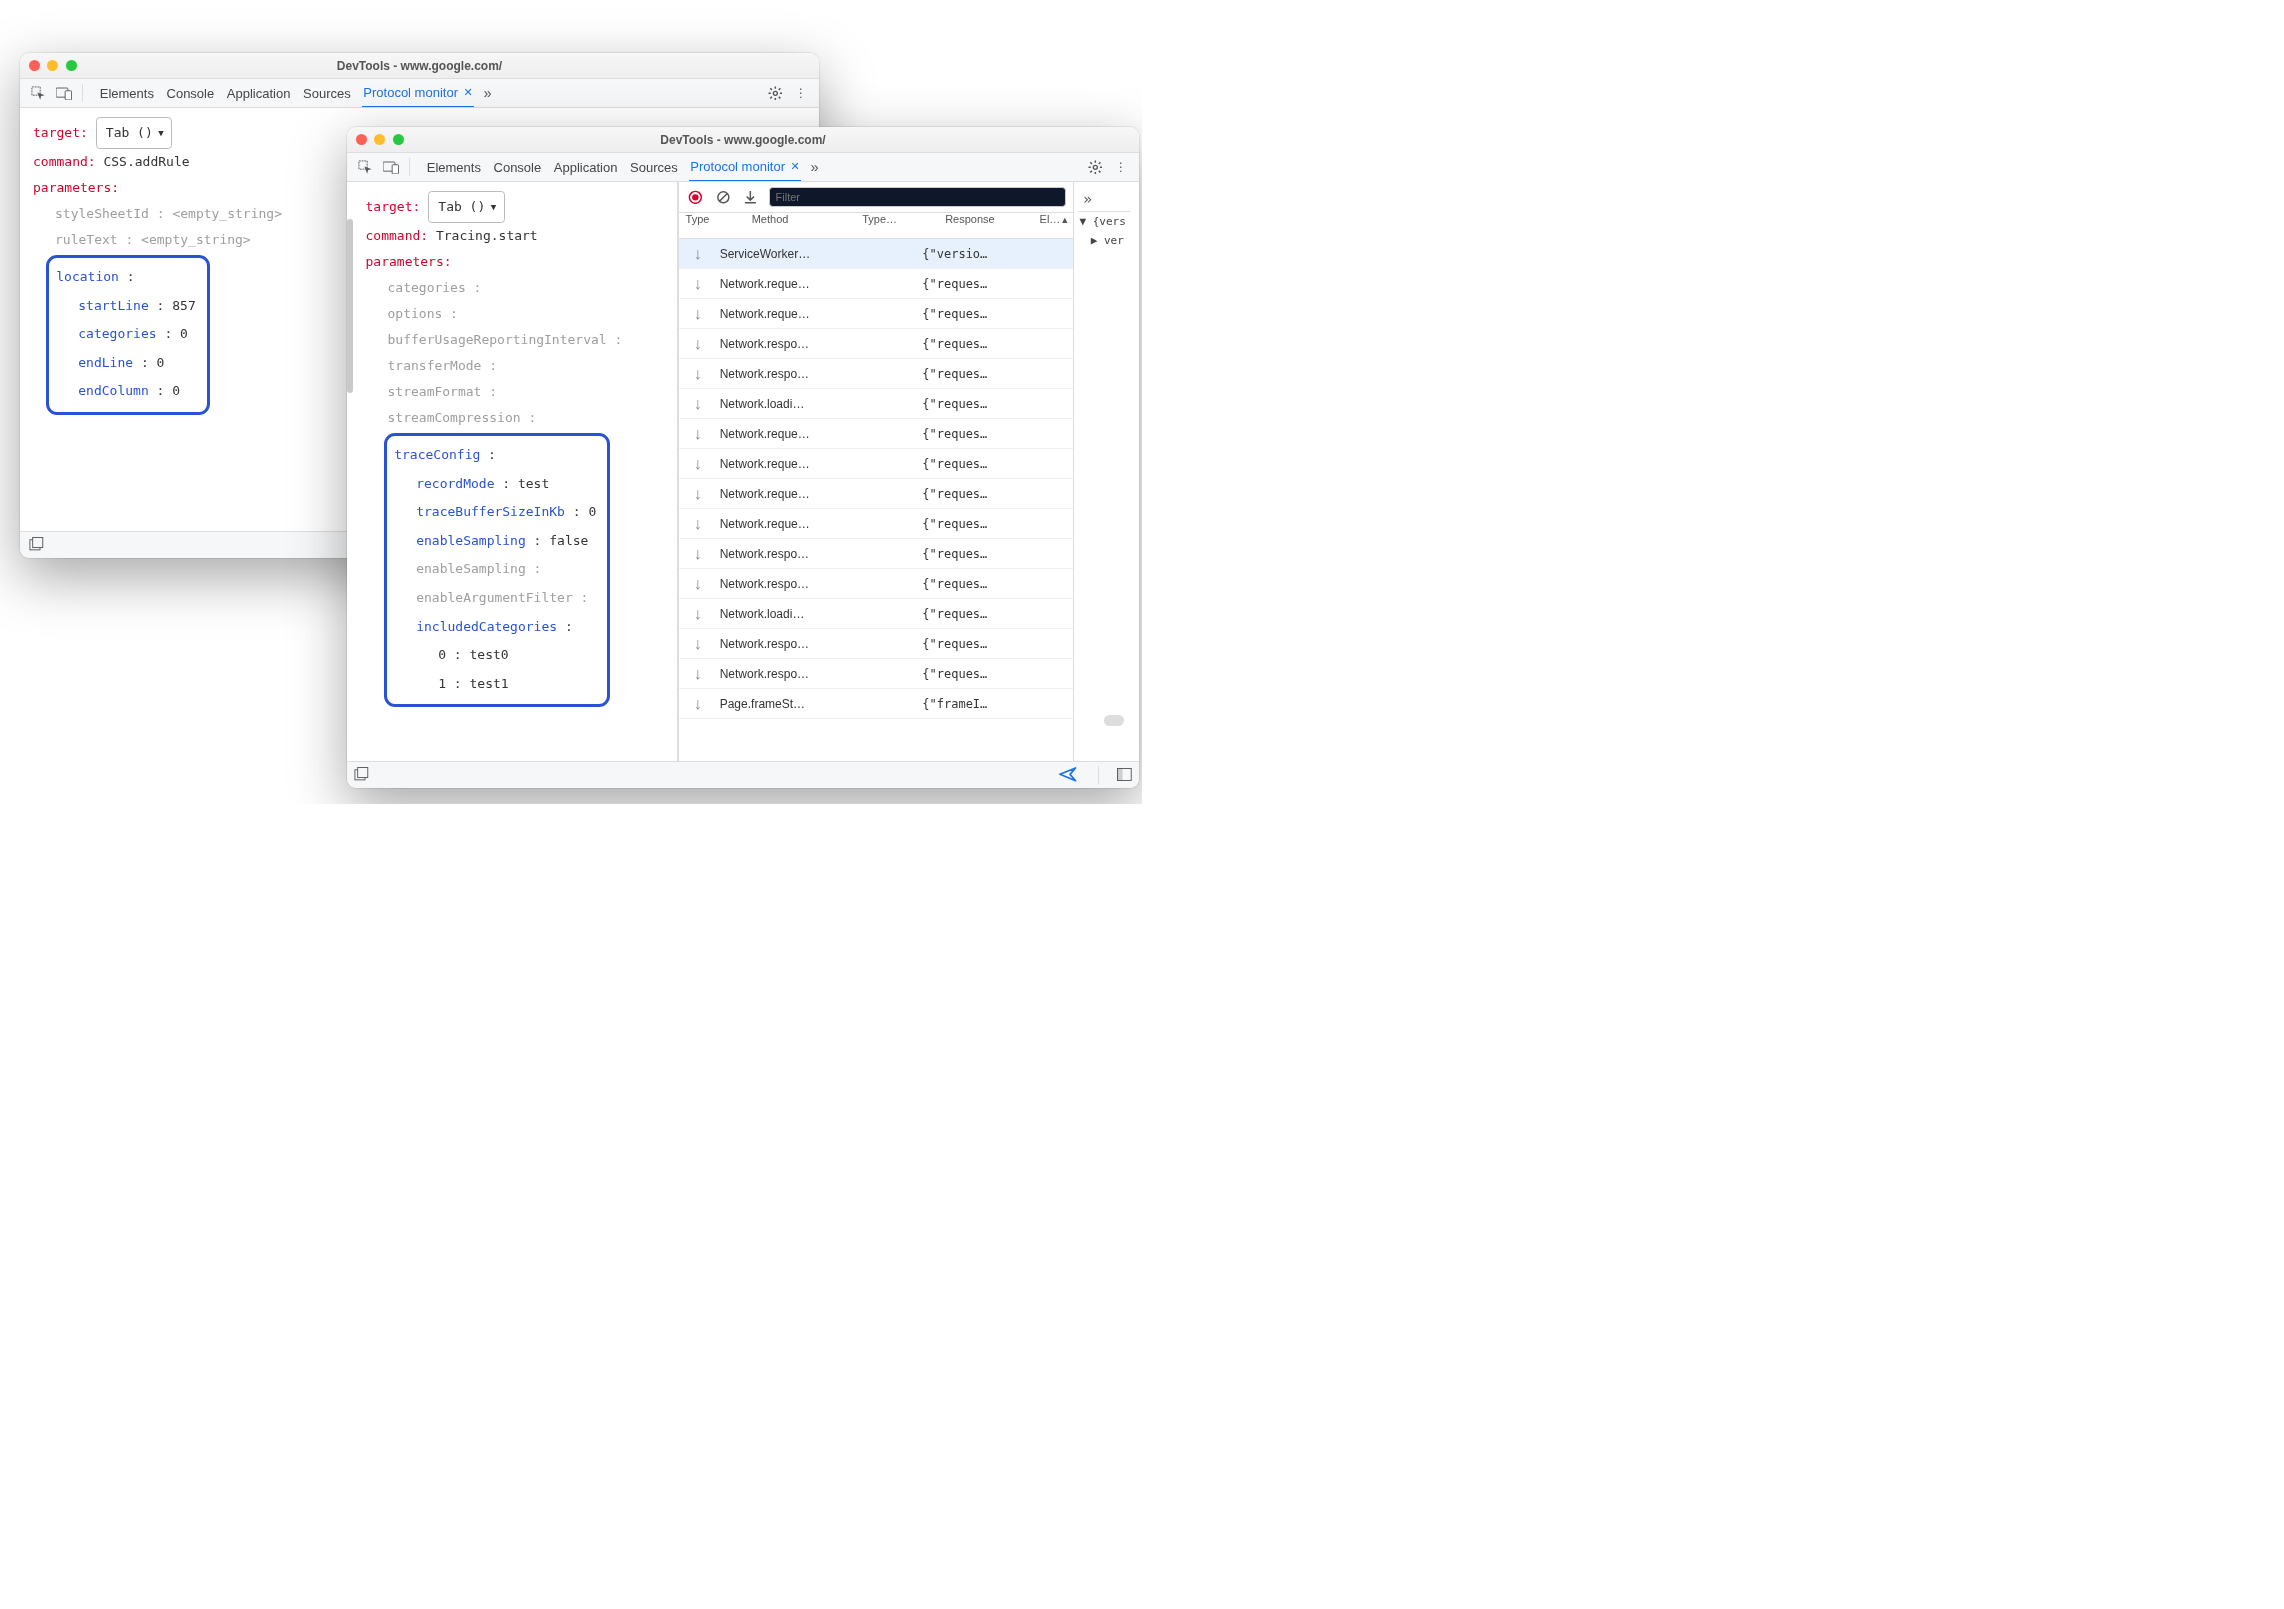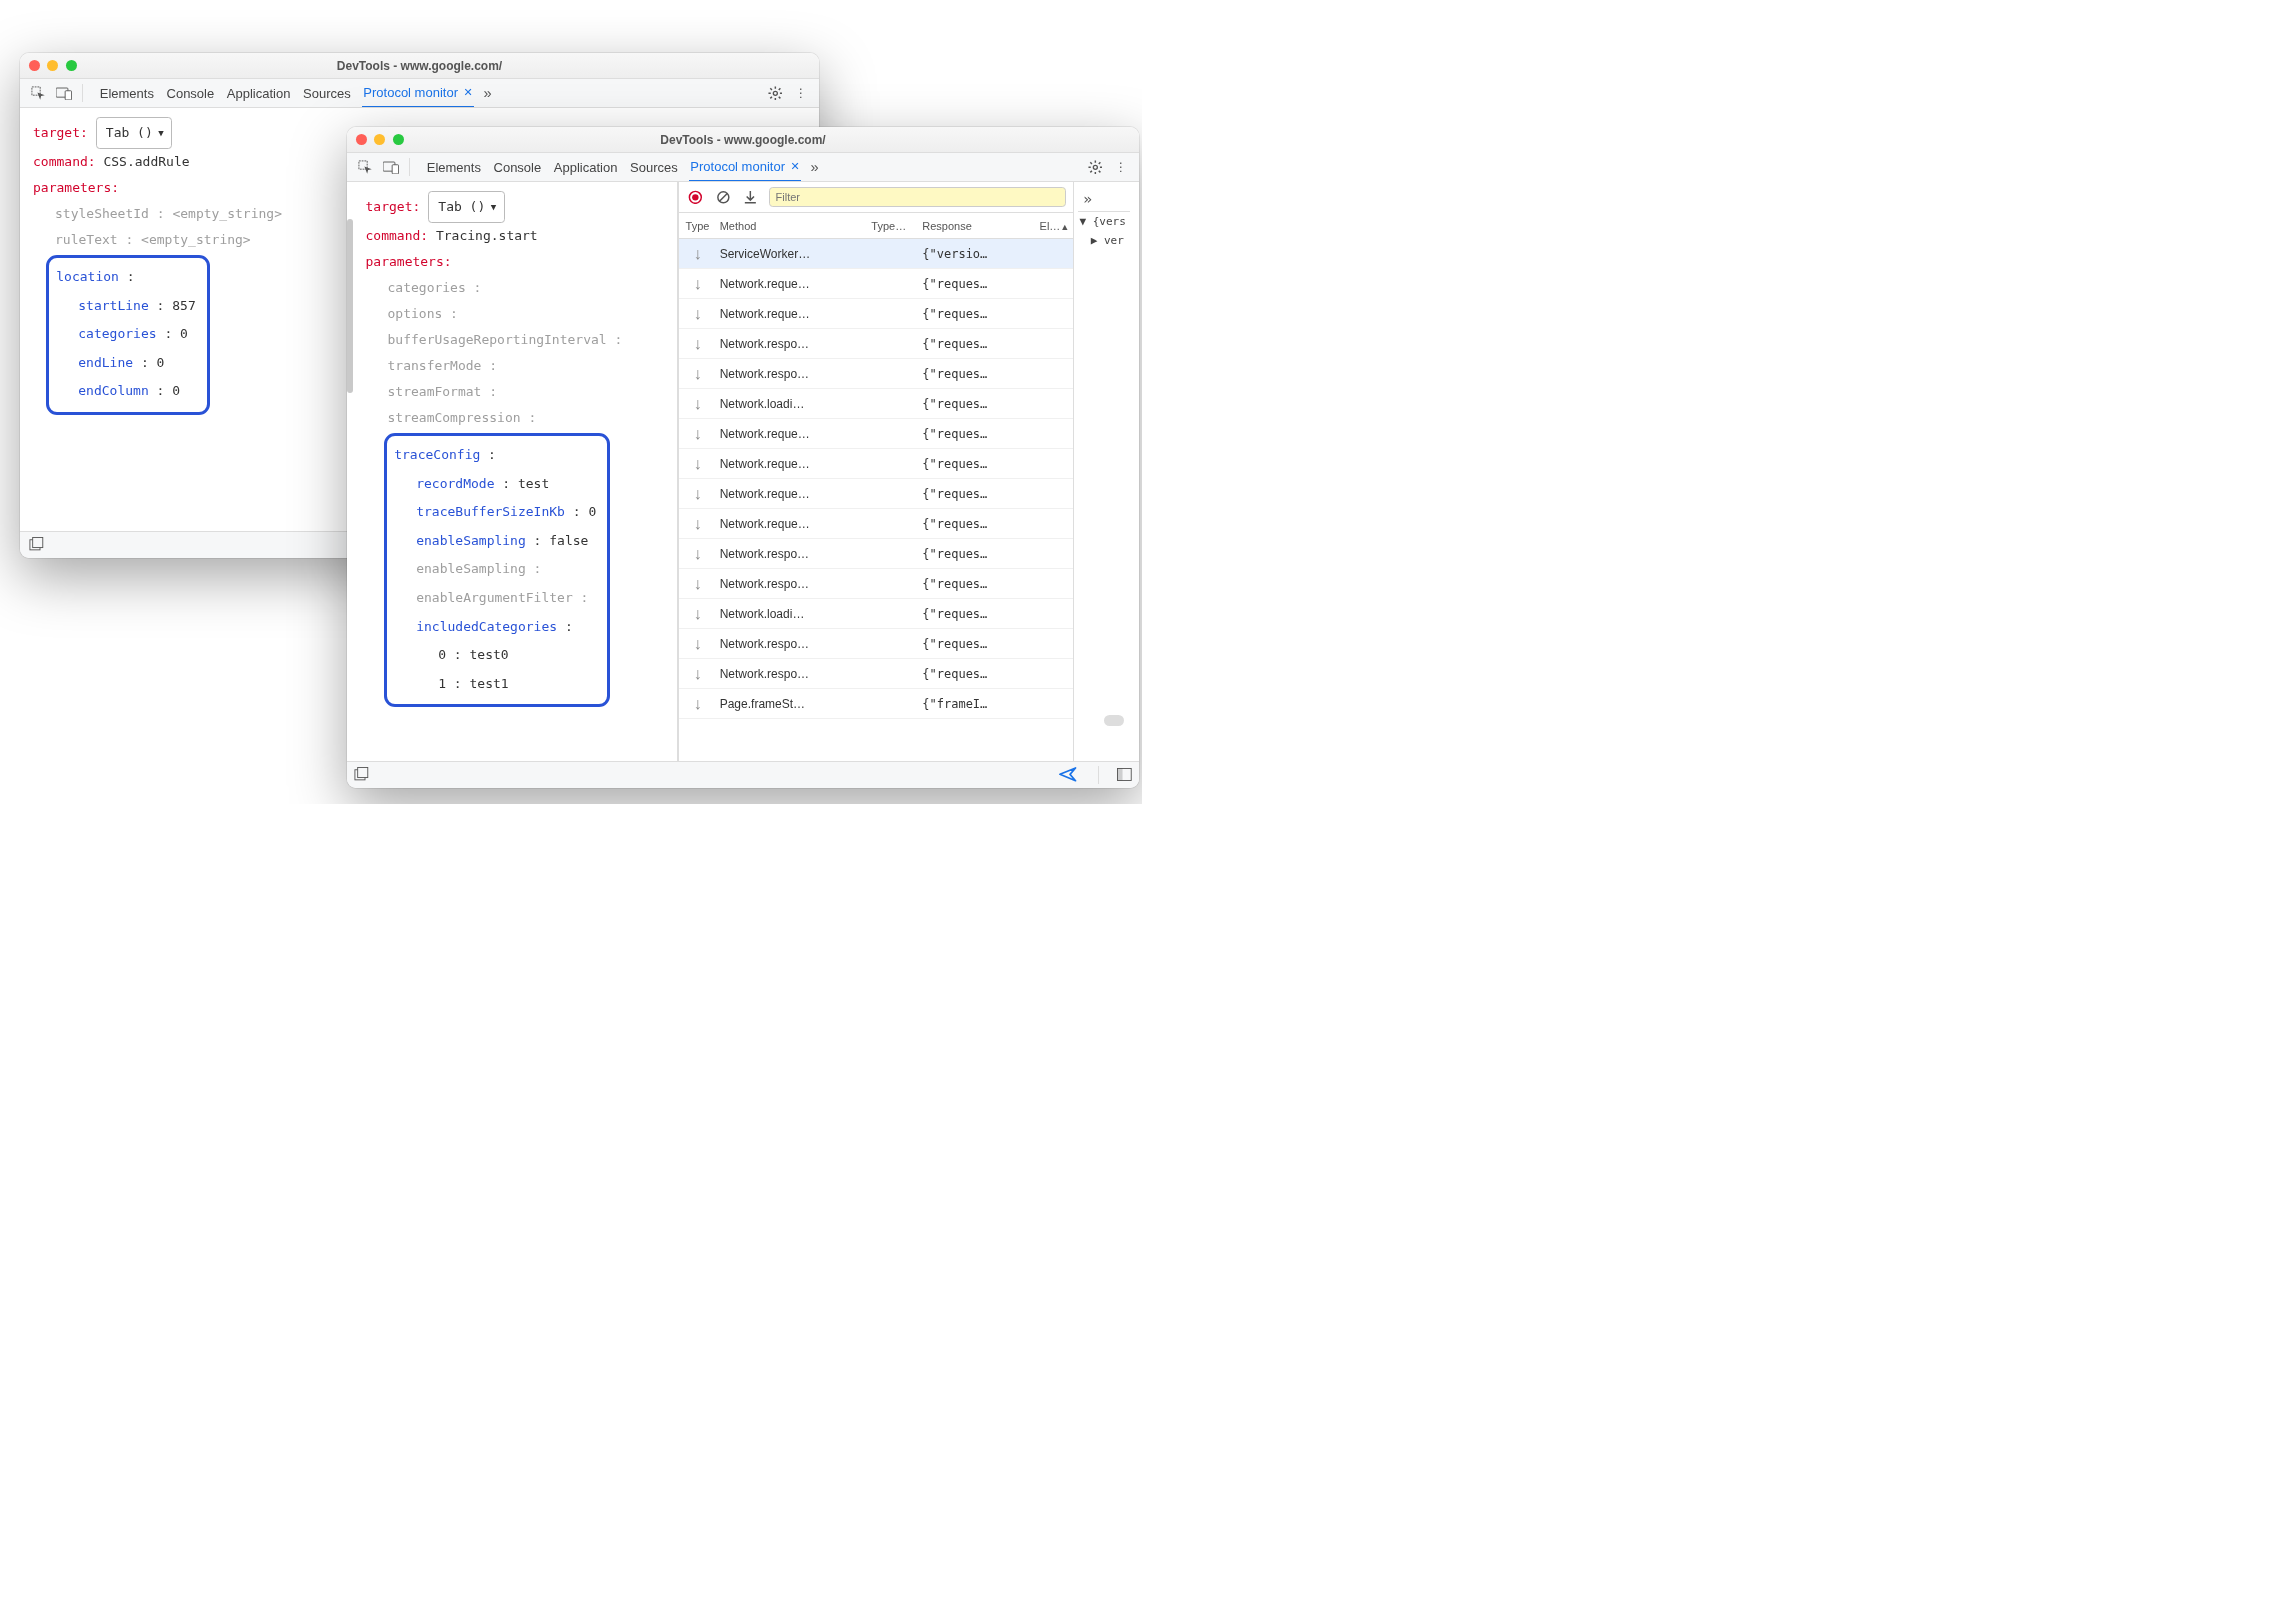--- a/index.html
+++ b/index.html
@@ -113,25 +113,25 @@
     overflow: hidden;
   }
   .pp-toolbar {
     display: flex; align-items: center; gap: 9.2px; height: 31px;
     padding: 0 7.3px; border-bottom: 0.9px solid #ddd;
   }
   .pp-toolbar .ic { color: #555; display:flex; align-items:center; justify-content:center; width:18.4px; height:18.4px;}
   .record-ic { color: #d2042d; }
   .filter-input {
     flex: 1; height: 20px; border: 0.9px solid #ccc; border-radius: 3.7px;
-    padding: 0 5.5px; font-size: 11px; color: #888; background: #fef9c3;
+    padding: 0 5.5px; font-size: 11px; color: #888; background: #0f172a;
   }
   .pp-head {
     display: flex; height: 26px; border-bottom: 0.9px solid #ddd; font-size: 11px;
-    align-items: center; color: #555;
+    color: #555; gap: 32px;
   }
   .col-type { width: 37px; text-align: center; }
   .col-method { flex: 1.6; padding-left: 3.7px; }
   .col-req { width: 51px; }
   .col-resp { flex: 1.2; }
   .col-el { width: 37px; text-align: center; }
   .pp-rows { flex: 1; overflow-y: auto; }
   .pp-row {
     display: flex; height: 30px; align-items: center; font-size: 12px;
     border-bottom: 0.9px solid #f0f0f0;

